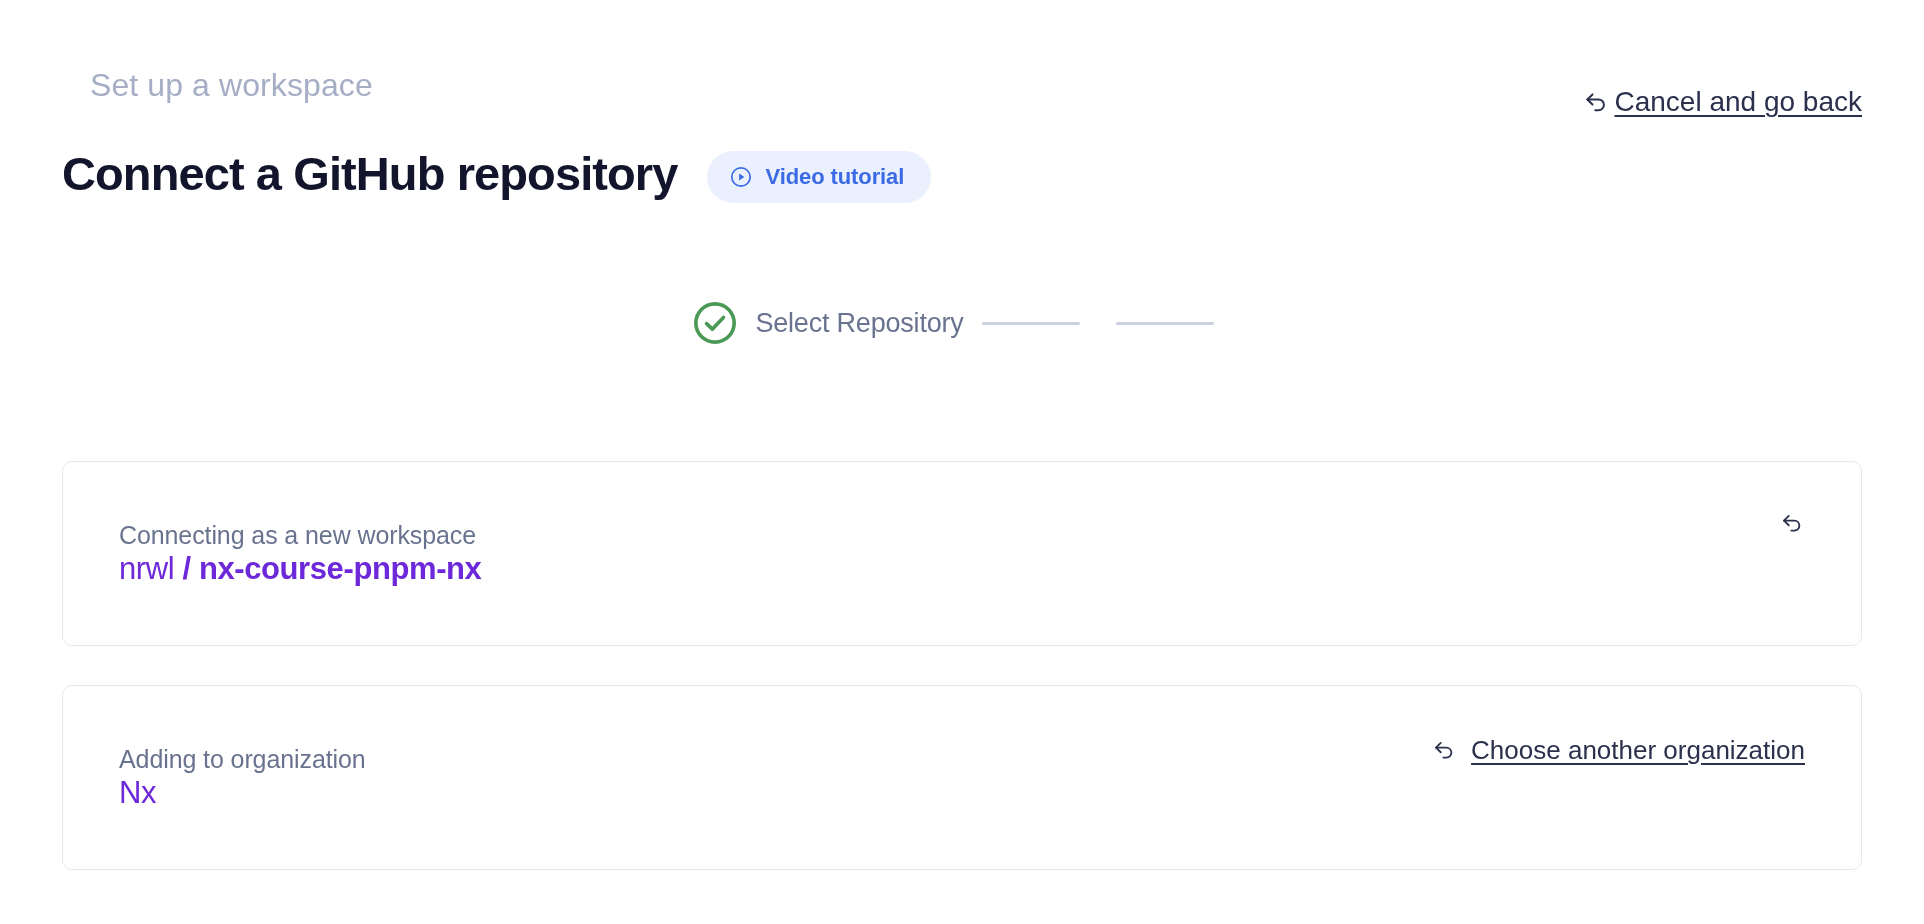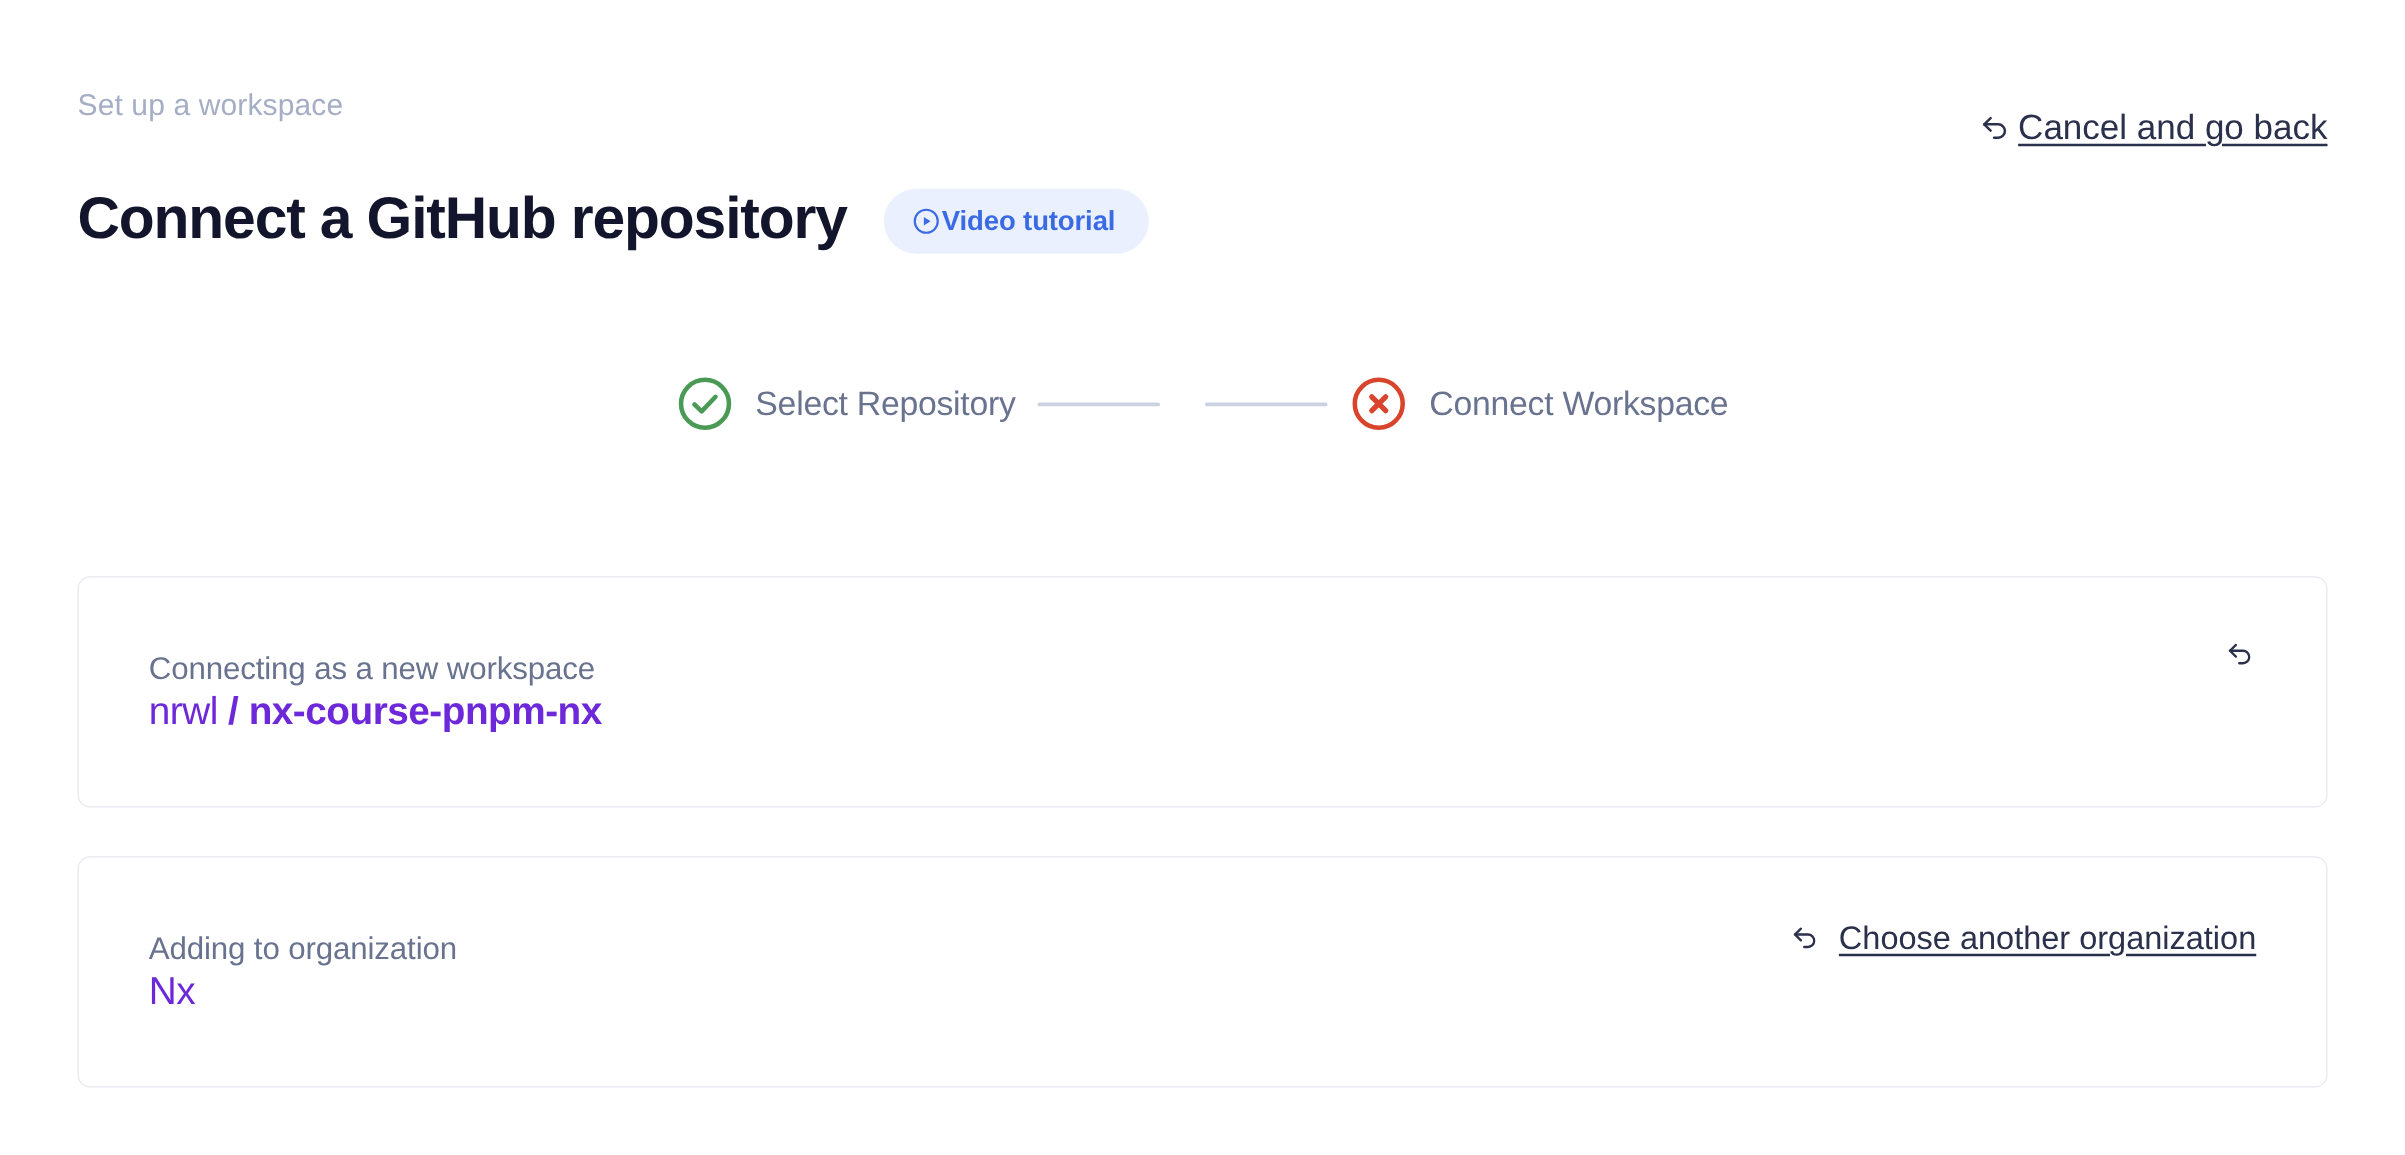--- a/index.html
+++ b/index.html
@@ -25,25 +25,26 @@
   
   .header {
     position: absolute;
     left: 62px;
     top: 70px;
     right: 62px;
     height: 130px;
   }
 
   .eyebrow {
-    font-size: 24px;
+    font-size: 32px;
     line-height: 30px;
     color: #a6aec6;
     font-weight: 400;
     letter-spacing: 0.1px;
+    margin-left: 28px;
   }
 
   .title-row {
     display: flex;
     align-items: center;
     gap: 30px;
     margin-top: 15px;
   }
 
   .page-title {
@@ -51,21 +52,21 @@
     line-height: 56px;
     font-weight: 700;
     color: #12152b;
     letter-spacing: -0.9px;
     white-space: nowrap;
   }
 
   .video-badge {
     display: inline-flex;
     align-items: center;
-    gap: 0;
+    gap: 12px;
     background: #eaf0fd;
     border: none;
     border-radius: 999px;
     padding: 13px 27px 13px 22px;
     cursor: pointer;
     margin-top: 6px;
   }
   .video-badge .label {
     font-size: 22px;
     font-weight: 700;
@@ -233,29 +234,20 @@
         </svg>
       </span>
       <span class="step-label">Select Repository</span>
     </div>
 
     <span class="step-connector"></span>
 
 
     <span class="step-connector"></span>
 
-    <div class="step">
-      <span>
-        <svg class="step-icon" viewBox="0 0 24 24" fill="none" xmlns="http://www.w3.org/2000/svg" aria-hidden="true">
-          <circle cx="12" cy="12" r="10" stroke="#d9452c" stroke-width="1.9"></circle>
-          <path d="M9.1 9.1 L14.9 14.9 M14.9 9.1 L9.1 14.9" stroke="#d9452c" stroke-width="2.2" stroke-linecap="round"></path>
-        </svg>
-      </span>
-      <span class="step-label">Connect Workspace</span>
-    </div>
 
   </div>
 
   <div class="card" id="card-repository">
     <div class="card-inner">
       <div>
         <div class="card-caption">Connecting as a new workspace</div>
         <div class="card-value">
           <span class="owner">nrwl</span>
           <span class="sep">/</span>

